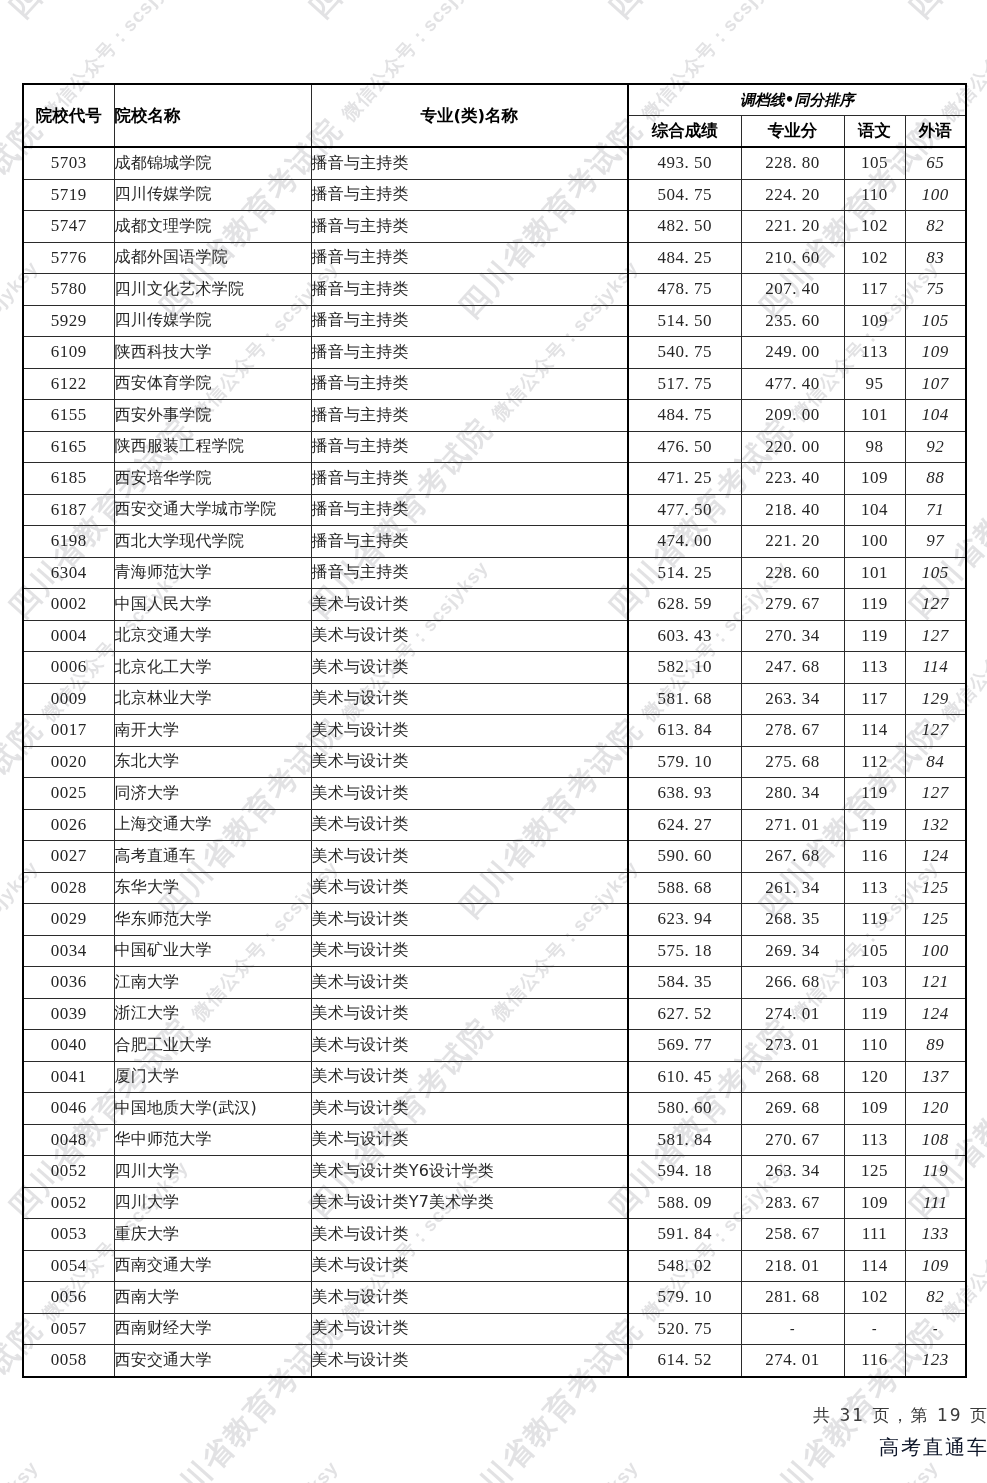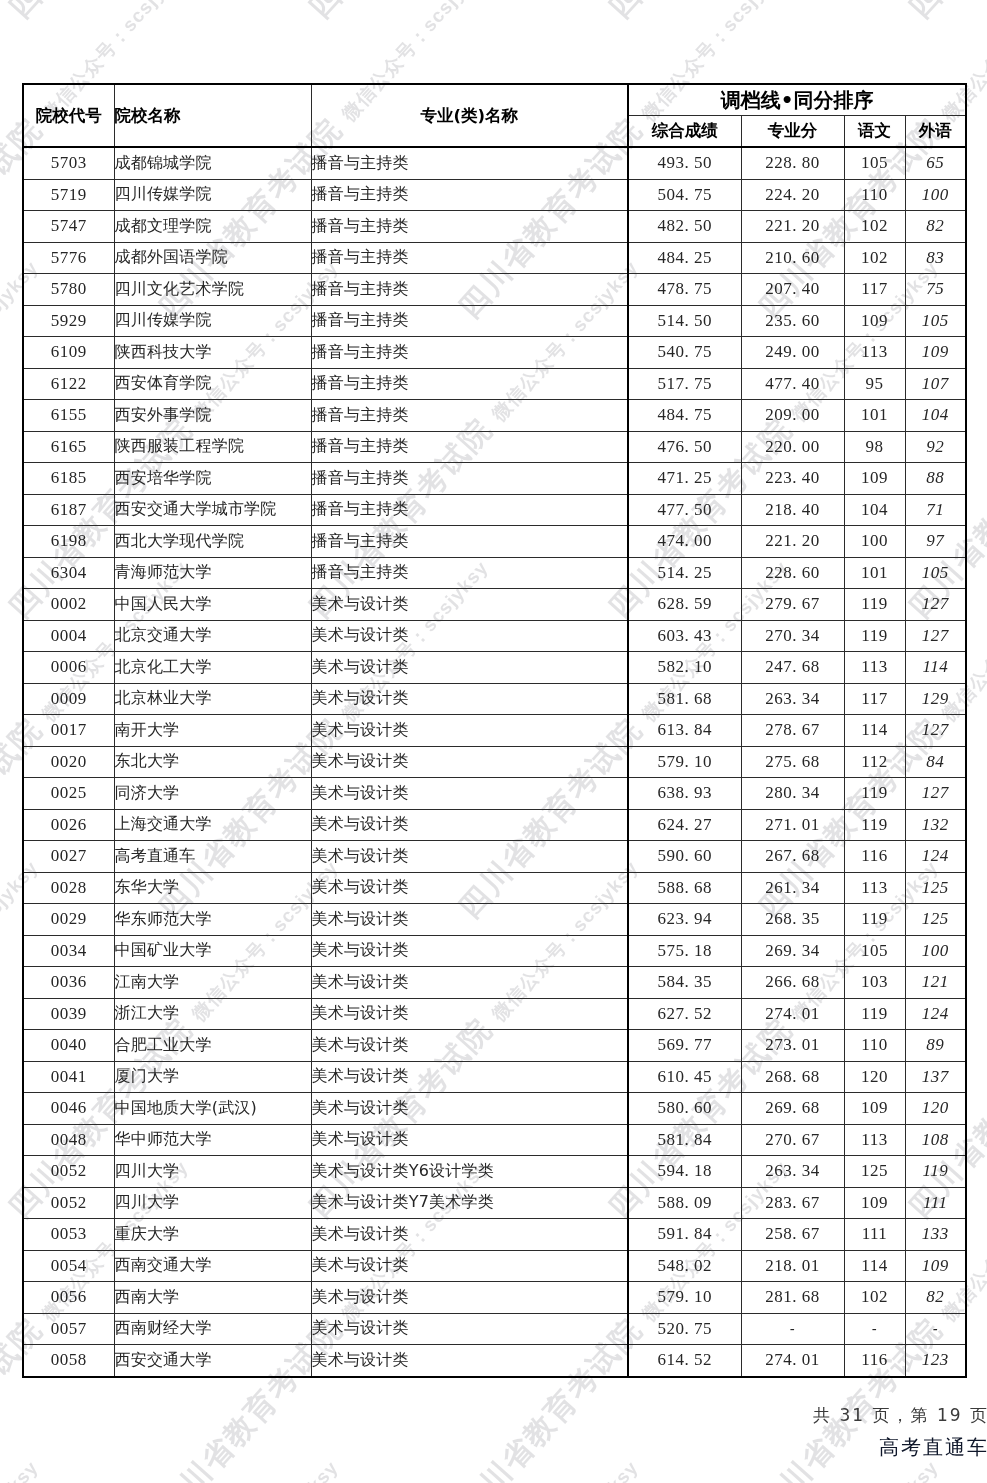--- a/index.html
+++ b/index.html
@@ -98,21 +98,22 @@
   }
   th.h-code, th.h-name, th.h-major {
     height: 60px;
   }
   th.h-name {
     text-align: left;
     padding-left: 5px;
   }
   th.h-group {
     height: 30px;
-    font-size: 20px;
+    font-size: 15px;
+    font-style: italic;
   }
 
   tbody td {
     height: 30.5px;
     font-size: 17px;
     color: #262626;
   }
   td.code {
     text-align: center;
     font-family: Liberation Serif, serif;

